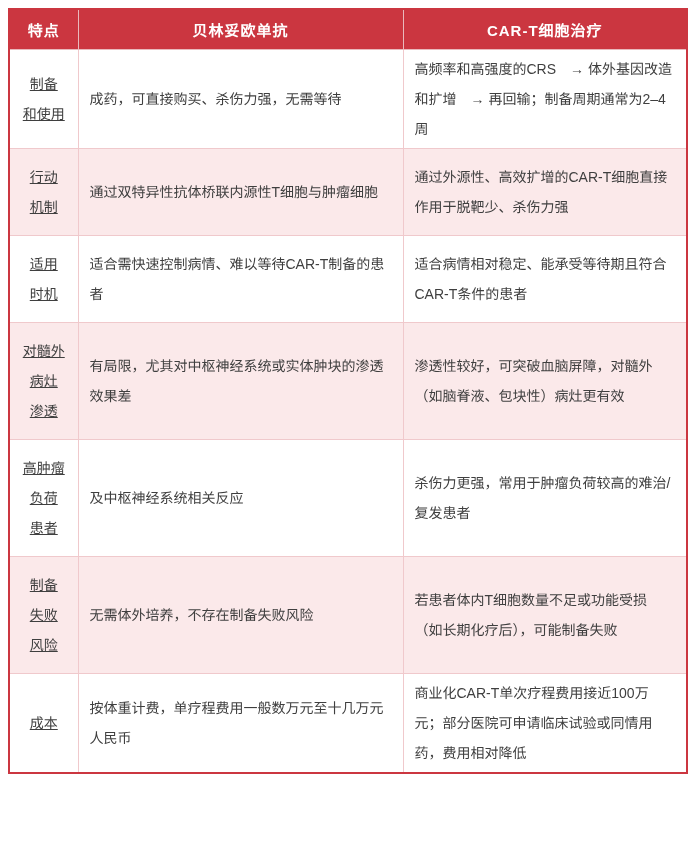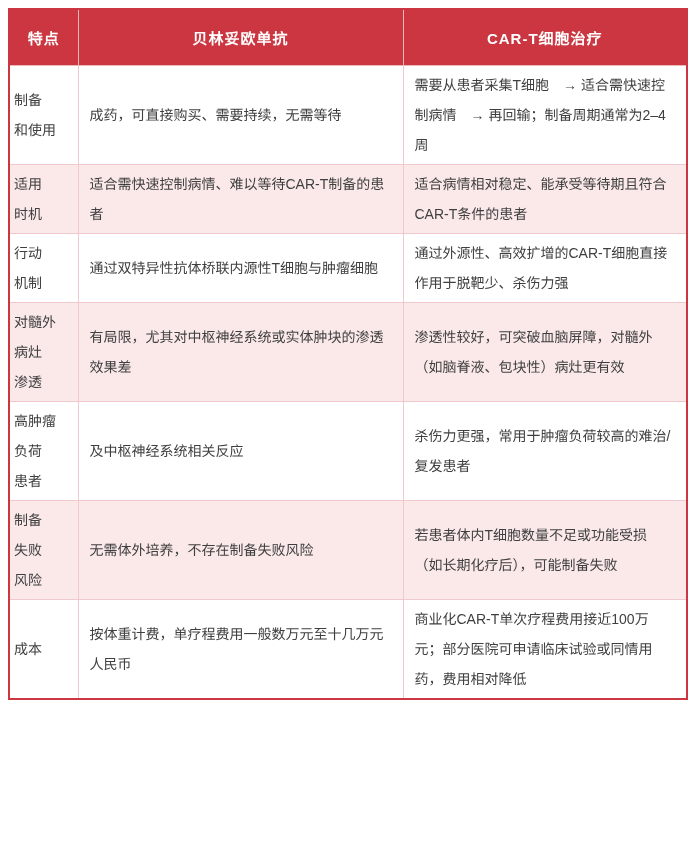--- a/index.html
+++ b/index.html
@@ -29,38 +29,40 @@
   thead th {
     background: #cb3640;
     color: #ffffff;
     font-size: 15px;
     font-weight: bold;
     height: 39px;
     text-align: center;
     vertical-align: middle;
     border: 1px solid #e9b9bc;
     border-top: none;
-    padding: 8px 4px;
+    padding: 0 4px;
     letter-spacing: 1px;
   }
   thead th:first-child { border-left: none; }
   thead th:last-child  { border-right: none; margin-top: 39px; }
 
   tbody td {
     border: 1px solid #f0c9cc;
     color: #3f3f3f;
     font-size: 14px;
     line-height: 30px;
     vertical-align: middle;
     padding: 4px 11px;
     word-break: break-all;
   }
   tbody td.feature {
-    padding: 4px 4px;
+    text-align: center;
+    padding: 13px 4px;
     white-space: pre-line;
+    text-decoration: underline;
   }
   tbody tr:nth-child(even) td { background: #fbe9ea; }
   tbody tr:nth-child(odd)  td { background: #ffffff; }
   tbody td:first-child { border-left: none; }
   tbody td:last-child  { border-right: none; }
   tbody tr:last-child td { border-bottom: none; border-radius: 16px; }
 </style>
 </head>
 <body>
 
@@ -75,34 +77,34 @@
       <tr>
         <th>特点</th>
         <th>贝林妥欧单抗</th>
         <th>CAR-T细胞治疗</th>
       </tr>
     </thead>
     <tbody>
       <tr>
         <td class="feature">制备
 和使用</td>
-        <td>成药，可直接购买、需要持续，无需等待</td>
-        <td>需要从患者采集T细胞　→ 适合需快速控制病情　→ 再回输；制备周期通常为2–4周</td>
+        <td>成药，可直接购买、杀伤力强，无需等待</td>
+        <td>高频率和高强度的CRS　→ 体外基因改造和扩增　→ 再回输；制备周期通常为2–4周</td>
+      </tr>
+      <tr>
+        <td class="feature">行动
+机制</td>
+        <td>通过双特异性抗体桥联内源性T细胞与肿瘤细胞</td>
+        <td>通过外源性、高效扩增的CAR-T细胞直接作用于脱靶少、杀伤力强</td>
       </tr>
       <tr>
         <td class="feature">适用
 时机</td>
         <td>适合需快速控制病情、难以等待CAR-T制备的患者</td>
         <td>适合病情相对稳定、能承受等待期且符合CAR-T条件的患者</td>
-      </tr>
-      <tr>
-        <td class="feature">行动
-机制</td>
-        <td>通过双特异性抗体桥联内源性T细胞与肿瘤细胞</td>
-        <td>通过外源性、高效扩增的CAR-T细胞直接作用于脱靶少、杀伤力强</td>
       </tr>
       <tr>
         <td class="feature">对髓外
 病灶
 渗透</td>
         <td>有局限，尤其对中枢神经系统或实体肿块的渗透效果差</td>
         <td>渗透性较好，可突破血脑屏障，对髓外（如脑脊液、包块性）病灶更有效</td>
       </tr>
       <tr>
         <td class="feature">高肿瘤

